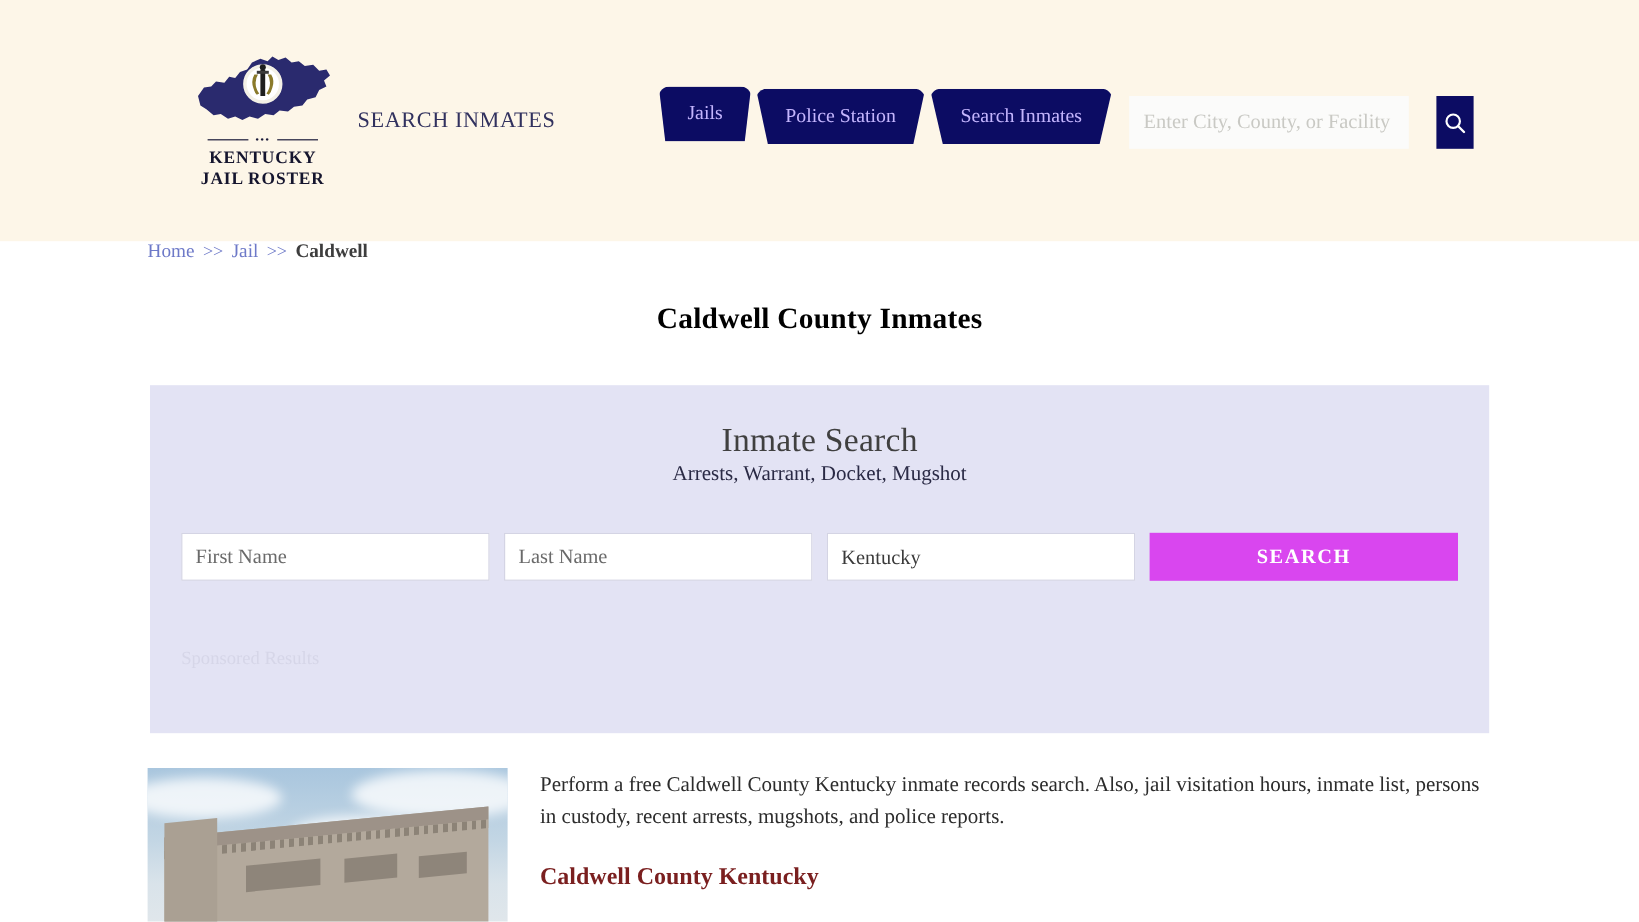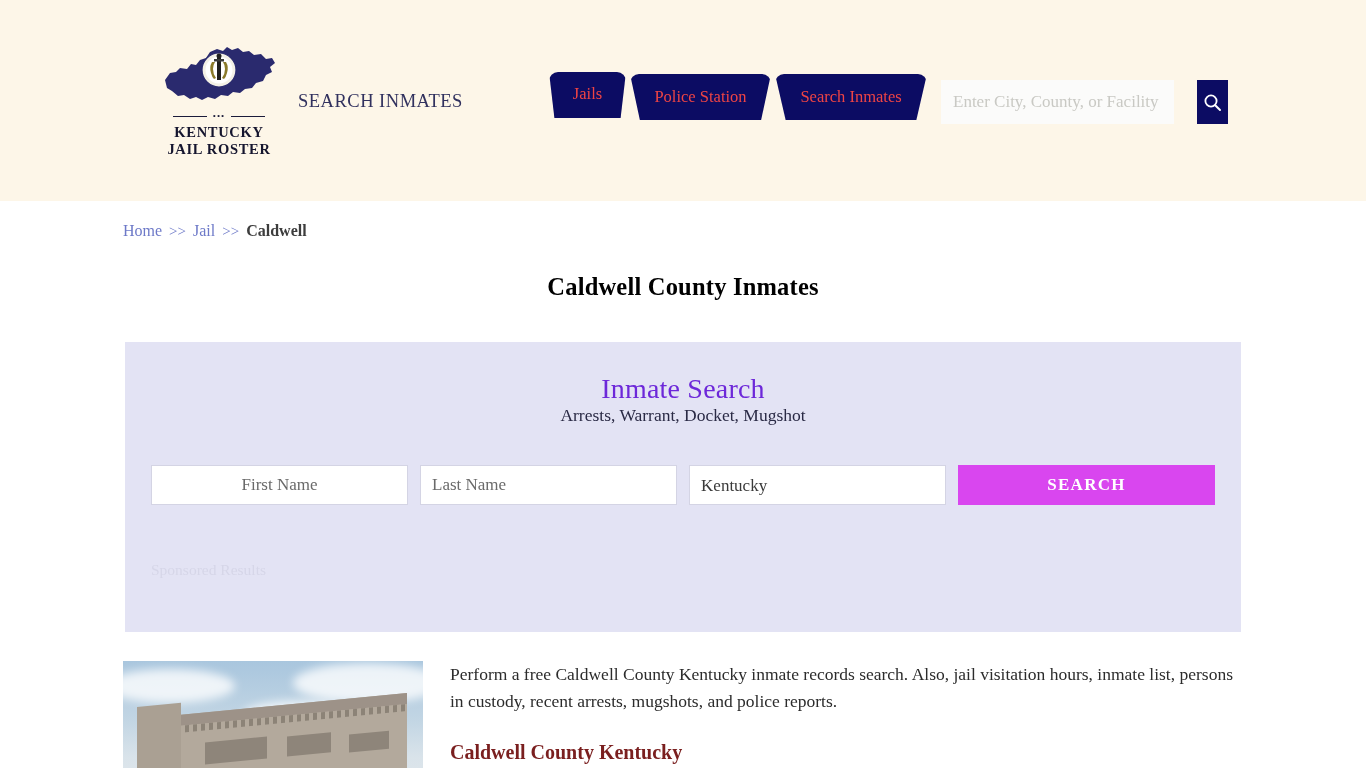--- a/index.html
+++ b/index.html
@@ -88,21 +88,21 @@
     left: 426px;
     top: 72px;
     display: flex;
     align-items: flex-start;
     gap: 4px;
   }
   .navbtn {
     position: relative;
     height: 46px;
     background: #0c0c63;
-    color: #ef4444;
+    color: #c4b5fd;
     font-size: 16.5px;
     display: flex;
     align-items: center;
     justify-content: center;
     padding: 0 20px;
     border: none;
     cursor: pointer;
     font-family: "Liberation Serif", serif;
     border-radius: 9px 9px 0 0;
     clip-path: polygon(0% 0%, 100% 0%, 93% 100%, 7% 100%);
@@ -142,21 +142,20 @@
     display: flex;
     align-items: center;
     justify-content: center;
   }
   .header-search .sbtn svg { display: block; }
 
   
   .breadcrumb {
     width: 1120px;
     margin: 0 auto;
-    padding-top: 21px;
     font-size: 16px;
     color: #3d3d3d;
   }
   .breadcrumb a {
     color: #6d79c8;
     text-decoration: none;
   }
   .breadcrumb .sep {
     color: #6d79c8;
     margin: 0 7px;
@@ -181,21 +180,21 @@
   .panel {
     width: 1116px;
     margin: 41px auto 0 auto;
     background: #e3e3f4;
     height: 290px;
     padding-top: 31px;
   }
   .panel-title {
     text-align: center;
     font-size: 28px;
-    color: #6d28d9;
+    color: #404040;
     letter-spacing: 0.2px;
   }
   .panel-sub {
     text-align: center;
     font-size: 17.5px;
     color: #2a2a45;
     margin-top: 0;
   }
   .form-row {
     display: flex;
@@ -208,21 +207,21 @@
     height: 40px;
     border: 1px solid #d4d4e4;
     background: #ffffff;
     font-family: "Liberation Serif", serif;
     font-size: 17px;
     color: #3a3a3a;
     padding: 0 11px;
     outline: none;
   }
   .form-row input[type=text]::placeholder { color: #6a6a6a; }
-  .f-first { width: 258px; text-align: center; }
+  .f-first { width: 258px; }
   .f-last  { width: 258px; }
   .f-state {
     width: 258px;
     appearance: none;
     -webkit-appearance: none;
     background-image:
       linear-gradient(45deg, transparent 50%, #111 50%),
       linear-gradient(135deg, #111 50%, transparent 50%);
     background-position:
       calc(100% - 19px) 18px,

